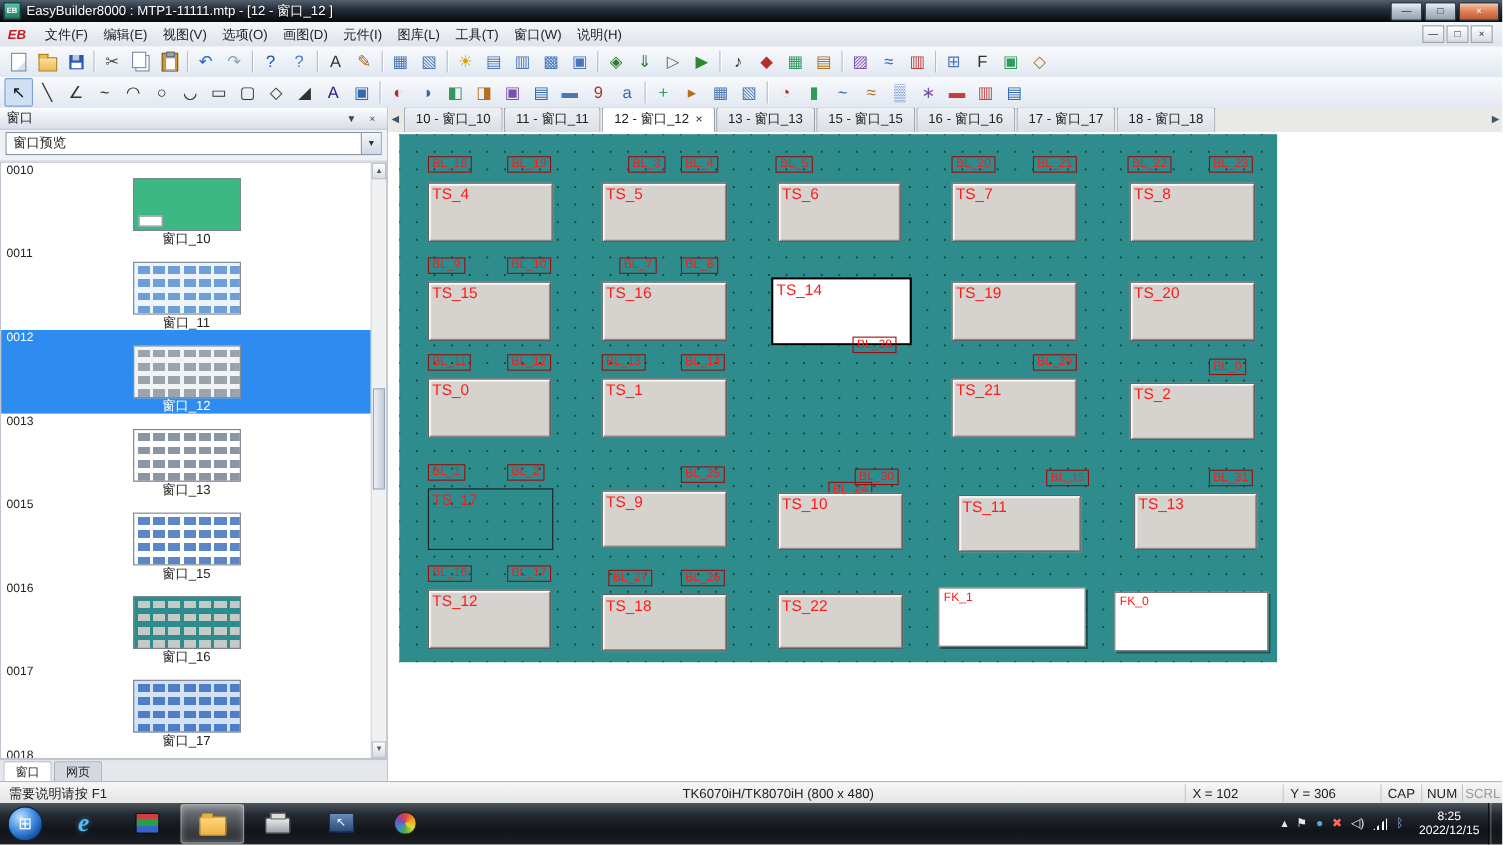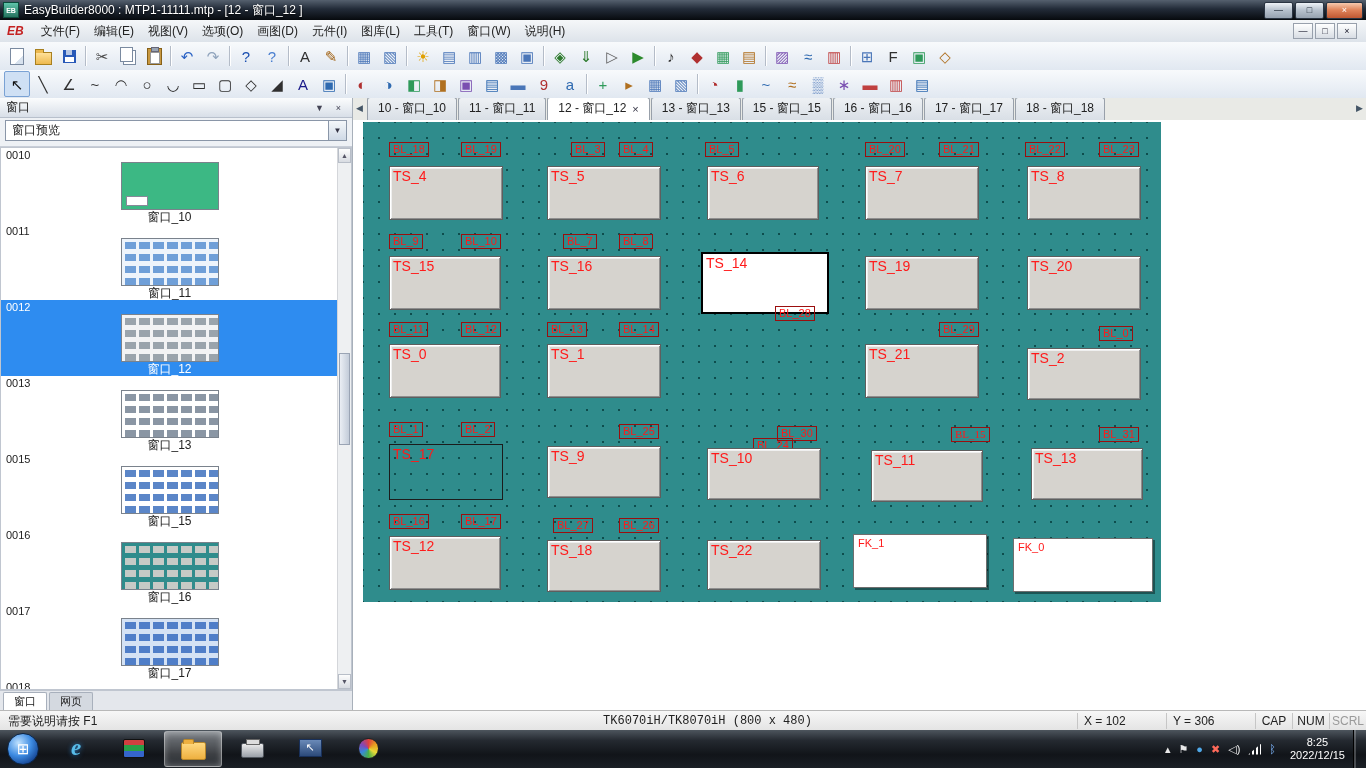--- a/index.html
+++ b/index.html
@@ -105,21 +105,21 @@
   .obj-ts .obj-label{position:absolute;top:1px;left:3px;color:#ff1a1a;font-size:14px;}
   .obj-ts.white{background:#fff;border:2px solid #000;box-shadow:none;}
   .obj-ts.outline{background:transparent;border:1px solid #1c1c1c;box-shadow:none;}
   .obj-fk{position:absolute;background:#fff;border:1px solid #6e6e6e;box-shadow:2px 2px 0 rgba(0,0,0,.4);}
   .obj-fk .obj-label{position:absolute;top:2px;left:4px;color:#ff1a1a;font-size:11px;}
 
   
   .statusbar{position:absolute;top:710px;left:0;right:0;height:20px;background:linear-gradient(#f7f7f7,#e3e3e3);
     border-top:1px solid #b8b8b8;display:flex;align-items:center;}
   .sb-help{width:330px;padding-left:8px;}
-  .sb-device{flex:1;text-align:center;font-family:Liberation Mono, monospace;}
+  .sb-device{flex:1;text-align:center;}
   .sb-seg{width:82px;padding-left:6px;border-left:1px solid #c6c6c6;height:16px;line-height:16px;}
   .sb-keys{display:flex;}
   .sb-key{width:36px;text-align:center;border-left:1px solid #c6c6c6;height:16px;line-height:16px;}
   .sb-key.off{color:#9a9a9a;}
 
   
   .taskbar{position:absolute;top:730px;left:0;right:0;height:38px;
     background:linear-gradient(#4d555d 0%,#242930 28%,#111419 65%,#1b2026 100%);
     display:flex;align-items:center;}
   .start-orb{width:30px;height:30px;border-radius:50%;margin:0 8px 0 7px;flex:0 0 auto;

